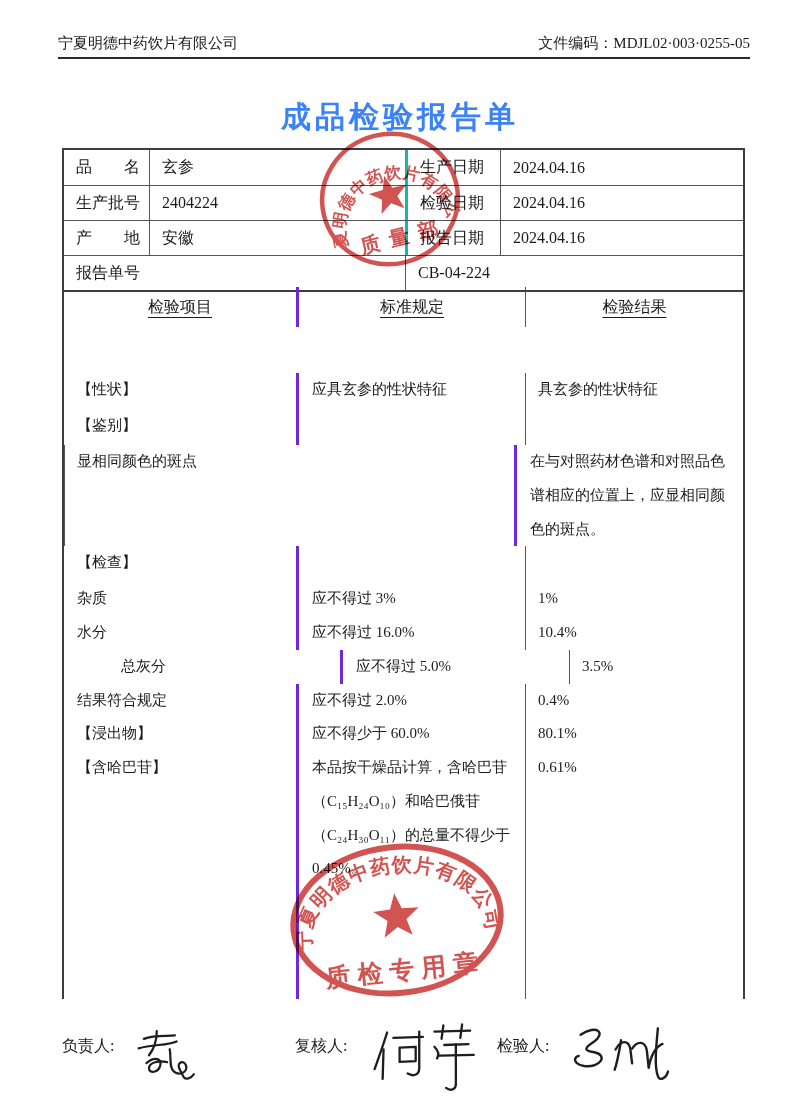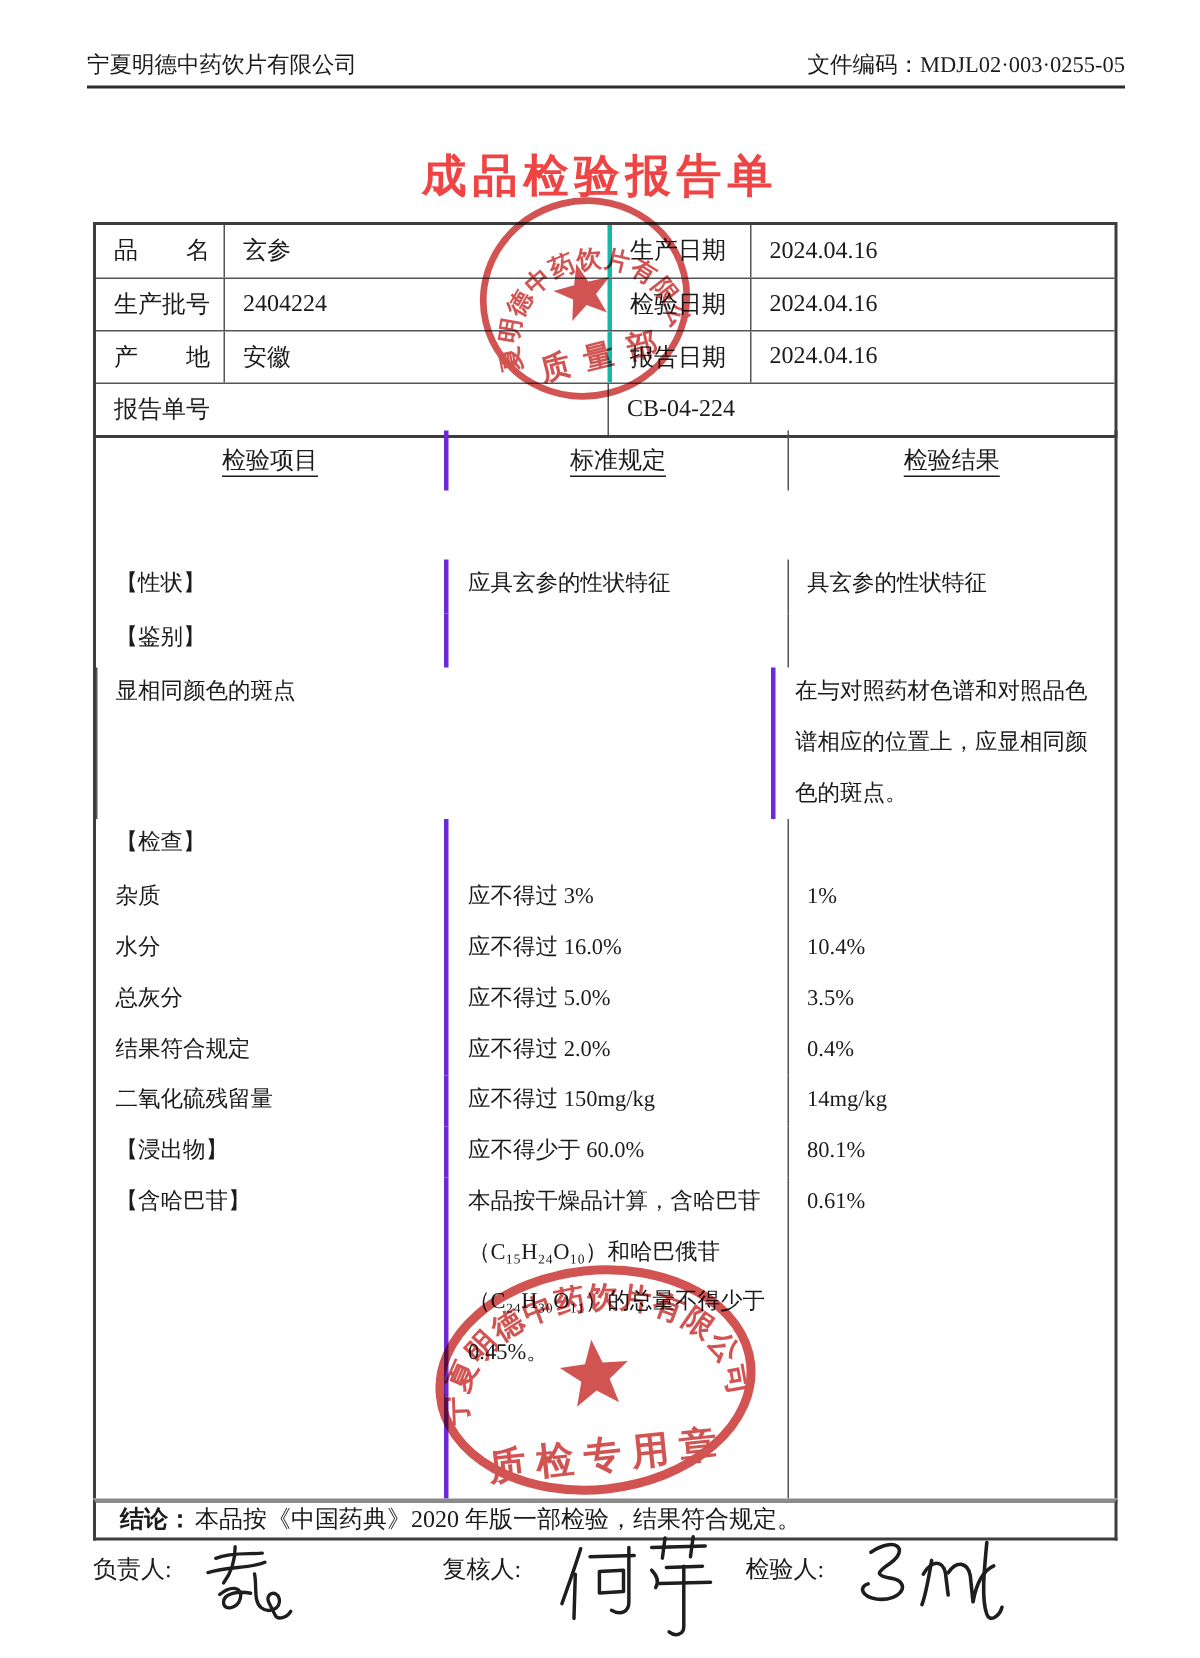--- a/index.html
+++ b/index.html
@@ -10,21 +10,21 @@
     font-family:"Liberation Serif","DejaVu Serif",serif; color:#1b1b1b;
   }
   
   .hdr { position:absolute; left:58px; top:34px; width:692px;
          display:flex; justify-content:space-between; font-size:15px; }
   .hdr-rule { position:absolute; left:58px; top:57px; width:692px;
               border-top:2px solid #2b2b2b; }
   
   .title { position:absolute; top:97px; left:0; width:100%; text-align:center;
            font-family:"Liberation Sans","DejaVu Sans",sans-serif;
-           font-weight:900; font-size:30px; letter-spacing:4px; color:#ef4444; }
+           font-weight:900; font-size:30px; letter-spacing:4px; color:#3b82f6; }
   
   .doc-table { position:absolute; left:62px; top:148px; width:683px;
                border:2px solid #3d3d3d; }
   .info-row { display:flex; height:35px; align-items:center; font-size:16px; }
   .info-row + .info-row, .report-row { border-top:1px solid #555; }
   .icell { height:100%; display:flex; align-items:center; padding-left:12px; }
   .c-label  { width:85px;  letter-spacing:0px; }
   .c-value  { width:256px; border-left:1px solid #555; }
   .c-label2 { width:95px;  border-left:3px solid #14b8a6; }
   .c-value2 { flex:1;      border-left:1px solid #555; }
@@ -137,57 +137,48 @@
         <div class="item-row" style="min-height: 33px;">
           <div class="cell col-a">杂质</div>
           <div class="cell col-b">应不得过 3%</div>
           <div class="cell col-c">1%</div>
         </div>
         <div class="item-row" style="min-height: 33px;">
           <div class="cell col-a">水分</div>
           <div class="cell col-b">应不得过 16.0%</div>
           <div class="cell col-c">10.4%</div>
         </div>
-        <div class="item-row" style="min-height: 33px;">
+        <div class="item-row" style="min-height: 33px; padding-left: 44px;">
           <div class="cell col-a">总灰分</div>
           <div class="cell col-b">应不得过 5.0%</div>
           <div class="cell col-c">3.5%</div>
         </div>
         <div class="item-row" style="min-height: 31px;">
           <div class="cell col-a">结果符合规定</div>
           <div class="cell col-b">应不得过 2.0%</div>
           <div class="cell col-c">0.4%</div>
         </div>
-        <div class="item-row" style="min-height: 31px;">
-          <div class="cell col-a">二氧化硫残留量</div>
-          <div class="cell col-b">应不得过 150mg/kg</div>
-          <div class="cell col-c">14mg/kg</div>
-        </div>
         <div class="item-row" style="min-height: 30px;">
           <div class="cell col-a">【浸出物】</div>
           <div class="cell col-b">应不得少于 60.0%</div>
           <div class="cell col-c">80.1%</div>
         </div>
         <div class="item-row" style="min-height: 110px;">
           <div class="cell col-a">【含哈巴苷】</div>
           <div class="cell col-b">本品按干燥品计算，含哈巴苷（C₁₅H₂₄O₁₀）和哈巴俄苷（C₂₄H₃₀O₁₁）的总量不得少于 0.45%。</div>
           <div class="cell col-c">0.61%</div>
         </div>
         <div class="item-row filler">
           <div class="cell col-a"></div>
           <div class="cell col-b"></div>
           <div class="cell col-c"></div>
         </div>
       </div>
   </div>
 
-  <div class="conclusion">
-    <b>结论：</b>
-    <span>本品按《中国药典》2020 年版一部检验，结果符合规定。</span>
-  </div>
 
   <span class="sign-label" style="left:62px">负责人:</span>
   <span class="sign-label" style="left:295px">复核人:</span>
   <span class="sign-label" style="left:497px">检验人:</span>
 
   <svg class="sig-svg" style="left:118px; top:1026px" width="112" height="62" viewBox="0 0 130 70">
     <path d="M30,14 C42,9 56,11 66,10"></path>
     <path d="M45,5 C45,15 42,25 36,33"></path>
     <path d="M24,25 C40,20 57,22 68,17"></path>
     <path d="M33,42 C43,34 51,37 49,45 C47,53 36,55 36,48 C36,41 48,39 57,41"></path>

